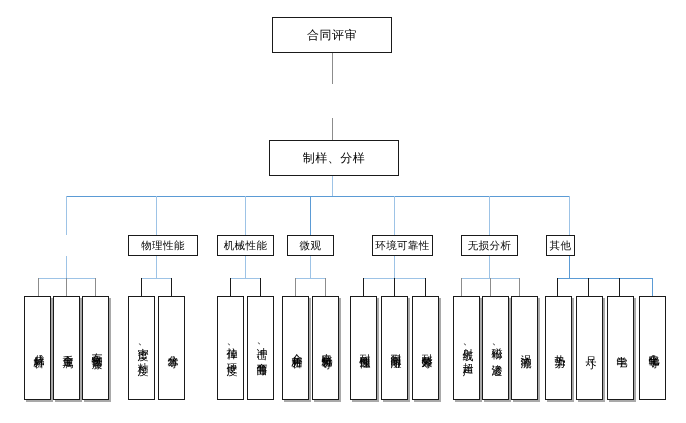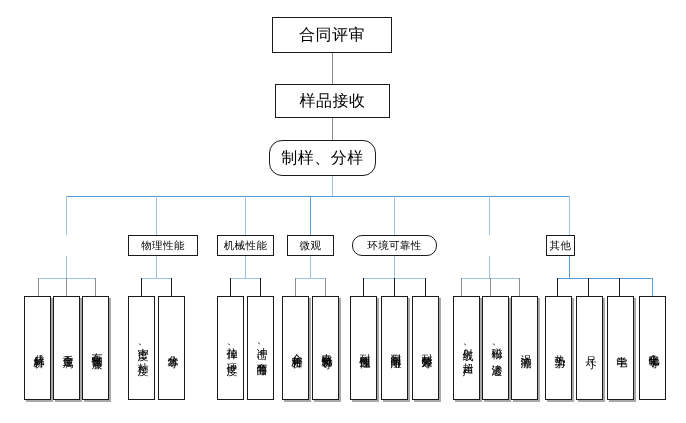--- a/index.html
+++ b/index.html
@@ -26,21 +26,21 @@
     align-items: center;
     justify-content: center;
     color: #000000;
     line-height: 1.18;
     text-align: center;
   }
   .box.shadow {
     box-shadow: 2px 2px 0 0 #a9a9a9;
   }
   .top-box {
-    font-size: 16px;
+    font-size: 12px;
     letter-spacing: 0.5px;
   }
   .cat-box {
     font-size: 10.5px;
     letter-spacing: 0.4px;
   }
   .leaf-box {
     font-size: 11px;
     writing-mode: vertical-rl;
     text-orientation: upright;
@@ -81,25 +81,24 @@
 </style>
 </head>
 <body>
 
 <div id="canvas">
 
   <div class="box top-box" style="left:272px; top:17px; width:120px; height:36px;">合同评审</div>
 
   <div class="conn v-gray" style="left:332px; top:53px; height:31px;"></div>
 
-  <div class="box top-box" style="left:275px; top:84px; width:115px; height:34px;">样品接收</div>
 
   <div class="conn v-gray" style="left:332px; top:118px; height:22px;"></div>
 
-  <div class="box top-box" style="left:269px; top:140px; width:107px; height:36px;border-radius:13px;">制样、分样</div>
+  <div class="box top-box" style="left:269px; top:140px; width:130px; height:36px;">制样、分样</div>
 
   <div class="conn v-blue" style="left:332px; top:176px; height:20px;"></div>
 
   <div class="conn h-blue-dark" style="left:66px; top:196px; width:503px;"></div>
 
   <div class="conn v-blue" style="left:66px; top:196px; height:39px;"></div>
   <div class="conn v-blue" style="left:66px; top:256px; height:22px;"></div>
   <div class="conn h-blue" style="left:38px; top:278px; width:57px;"></div>
   <div class="conn v-gray" style="left:38px; top:278px; height:18px;"></div>
   <div class="conn v-gray" style="left:66px; top:278px; height:18px;"></div>
@@ -129,31 +128,32 @@
   <div class="conn v-blue-dark" style="left:310px; top:196px; height:39px;"></div>
   <div class="box cat-box" style="left:287px; top:235px; width:47px; height:21px;">微观</div>
   <div class="conn v-blue" style="left:310px; top:256px; height:22px;"></div>
   <div class="conn h-blue" style="left:295px; top:278px; width:30px;"></div>
   <div class="conn v-gray" style="left:295px; top:278px; height:18px;"></div>
   <div class="conn v-gray" style="left:325px; top:278px; height:18px;"></div>
   <div class="box leaf-box shadow" style="left:282px; top:296px; width:27px; height:104px;">金相分析</div>
   <div class="box leaf-box shadow" style="left:312px; top:296px; width:27px; height:104px;">电镜分析等</div>
 
   <div class="conn v-blue" style="left:394px; top:196px; height:39px;"></div>
-  <div class="box cat-box" style="left:352px; top:235px; width:85px; height:21px;border-radius:10px;">环境可靠性</div>
+  <div class="box cat-box" style="left:372px; top:235px; width:61px; height:21px;">环境可靠性</div>
   <div class="conn v-blue" style="left:394px; top:256px; height:22px;"></div>
   <div class="conn h-blue" style="left:363px; top:278px; width:62px;"></div>
   <div class="conn v-black" style="left:363px; top:278px; height:18px;"></div>
   <div class="conn v-black" style="left:394px; top:278px; height:18px;"></div>
   <div class="conn v-black" style="left:425px; top:278px; height:18px;"></div>
   <div class="box leaf-box shadow" style="left:350px; top:296px; width:27px; height:104px;">耐腐蚀性</div>
   <div class="box leaf-box shadow" style="left:381px; top:296px; width:27px; height:104px;">耐温耐湿</div>
   <div class="box leaf-box shadow" style="left:412px; top:296px; width:27px; height:104px;">耐紫外等</div>
 
   <div class="conn v-blue" style="left:489px; top:196px; height:39px;"></div>
+  <div class="box cat-box" style="left:461px; top:235px; width:57px; height:21px;">无损分析</div>
   <div class="conn v-blue" style="left:489px; top:256px; height:22px;"></div>
   <div class="conn h-blue" style="left:461px; top:278px; width:58px;"></div>
   <div class="conn v-gray" style="left:461px; top:278px; height:18px;"></div>
   <div class="conn v-gray" style="left:490px; top:278px; height:18px;"></div>
   <div class="conn v-gray" style="left:519px; top:278px; height:18px;"></div>
   <div class="box leaf-box shadow" style="left:453px; top:296px; width:27px; height:104px;">射线、超声</div>
   <div class="box leaf-box shadow" style="left:482px; top:296px; width:27px; height:104px;">磁粉、渗透</div>
   <div class="box leaf-box shadow" style="left:511px; top:296px; width:27px; height:104px;">涡流等</div>
 
   <div class="conn v-blue" style="left:569px; top:196px; height:39px;"></div>

